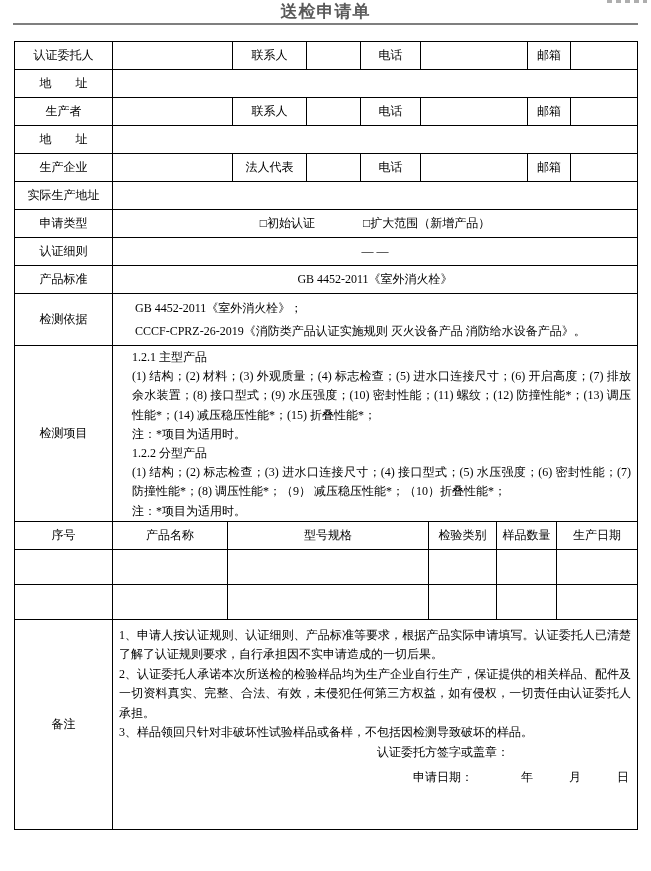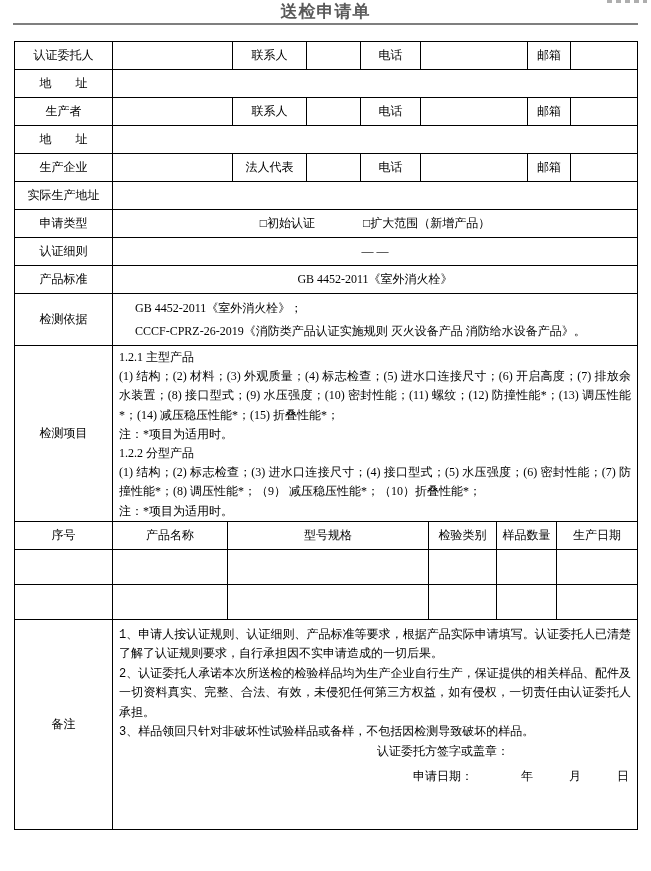--- a/index.html
+++ b/index.html
@@ -37,24 +37,24 @@
   tr.basis-row { height:52px; }
   tr.items-row { height:175px; }
   tr.remark-row { height:210px; }
 
   td.center-val { text-align:center; }
   .opt1 { margin-right:48px; }
 
   td.basis-cell { vertical-align:middle; padding:2px 22px; }
   .basis-line { line-height:23px; text-align:left; }
 
-  td.items-cell { vertical-align:top; padding:2px 6px 0 6px;margin-left:36px; }
+  td.items-cell { vertical-align:top; padding:2px 6px 0 19px;margin-left:36px; }
   .item-line { line-height:19.2px; text-align:justify; }
 
-  td.remark-cell { vertical-align:top; padding:6px 6px 0 6px;font-family:Liberation Mono, monospace; }
+  td.remark-cell { vertical-align:top; padding:6px 6px 0 6px; }
   .remark-line { line-height:19.5px; text-align:justify; }
   .signature-line { text-align:right; padding-right:122px; line-height:19px; }
   .date-line { margin-top:6px; text-align:right; padding-right:2px; line-height:19px; }
 </style>
 </head>
 <body>
 
 <div class="page">
 
   <div class="corner-fragment"></div>

